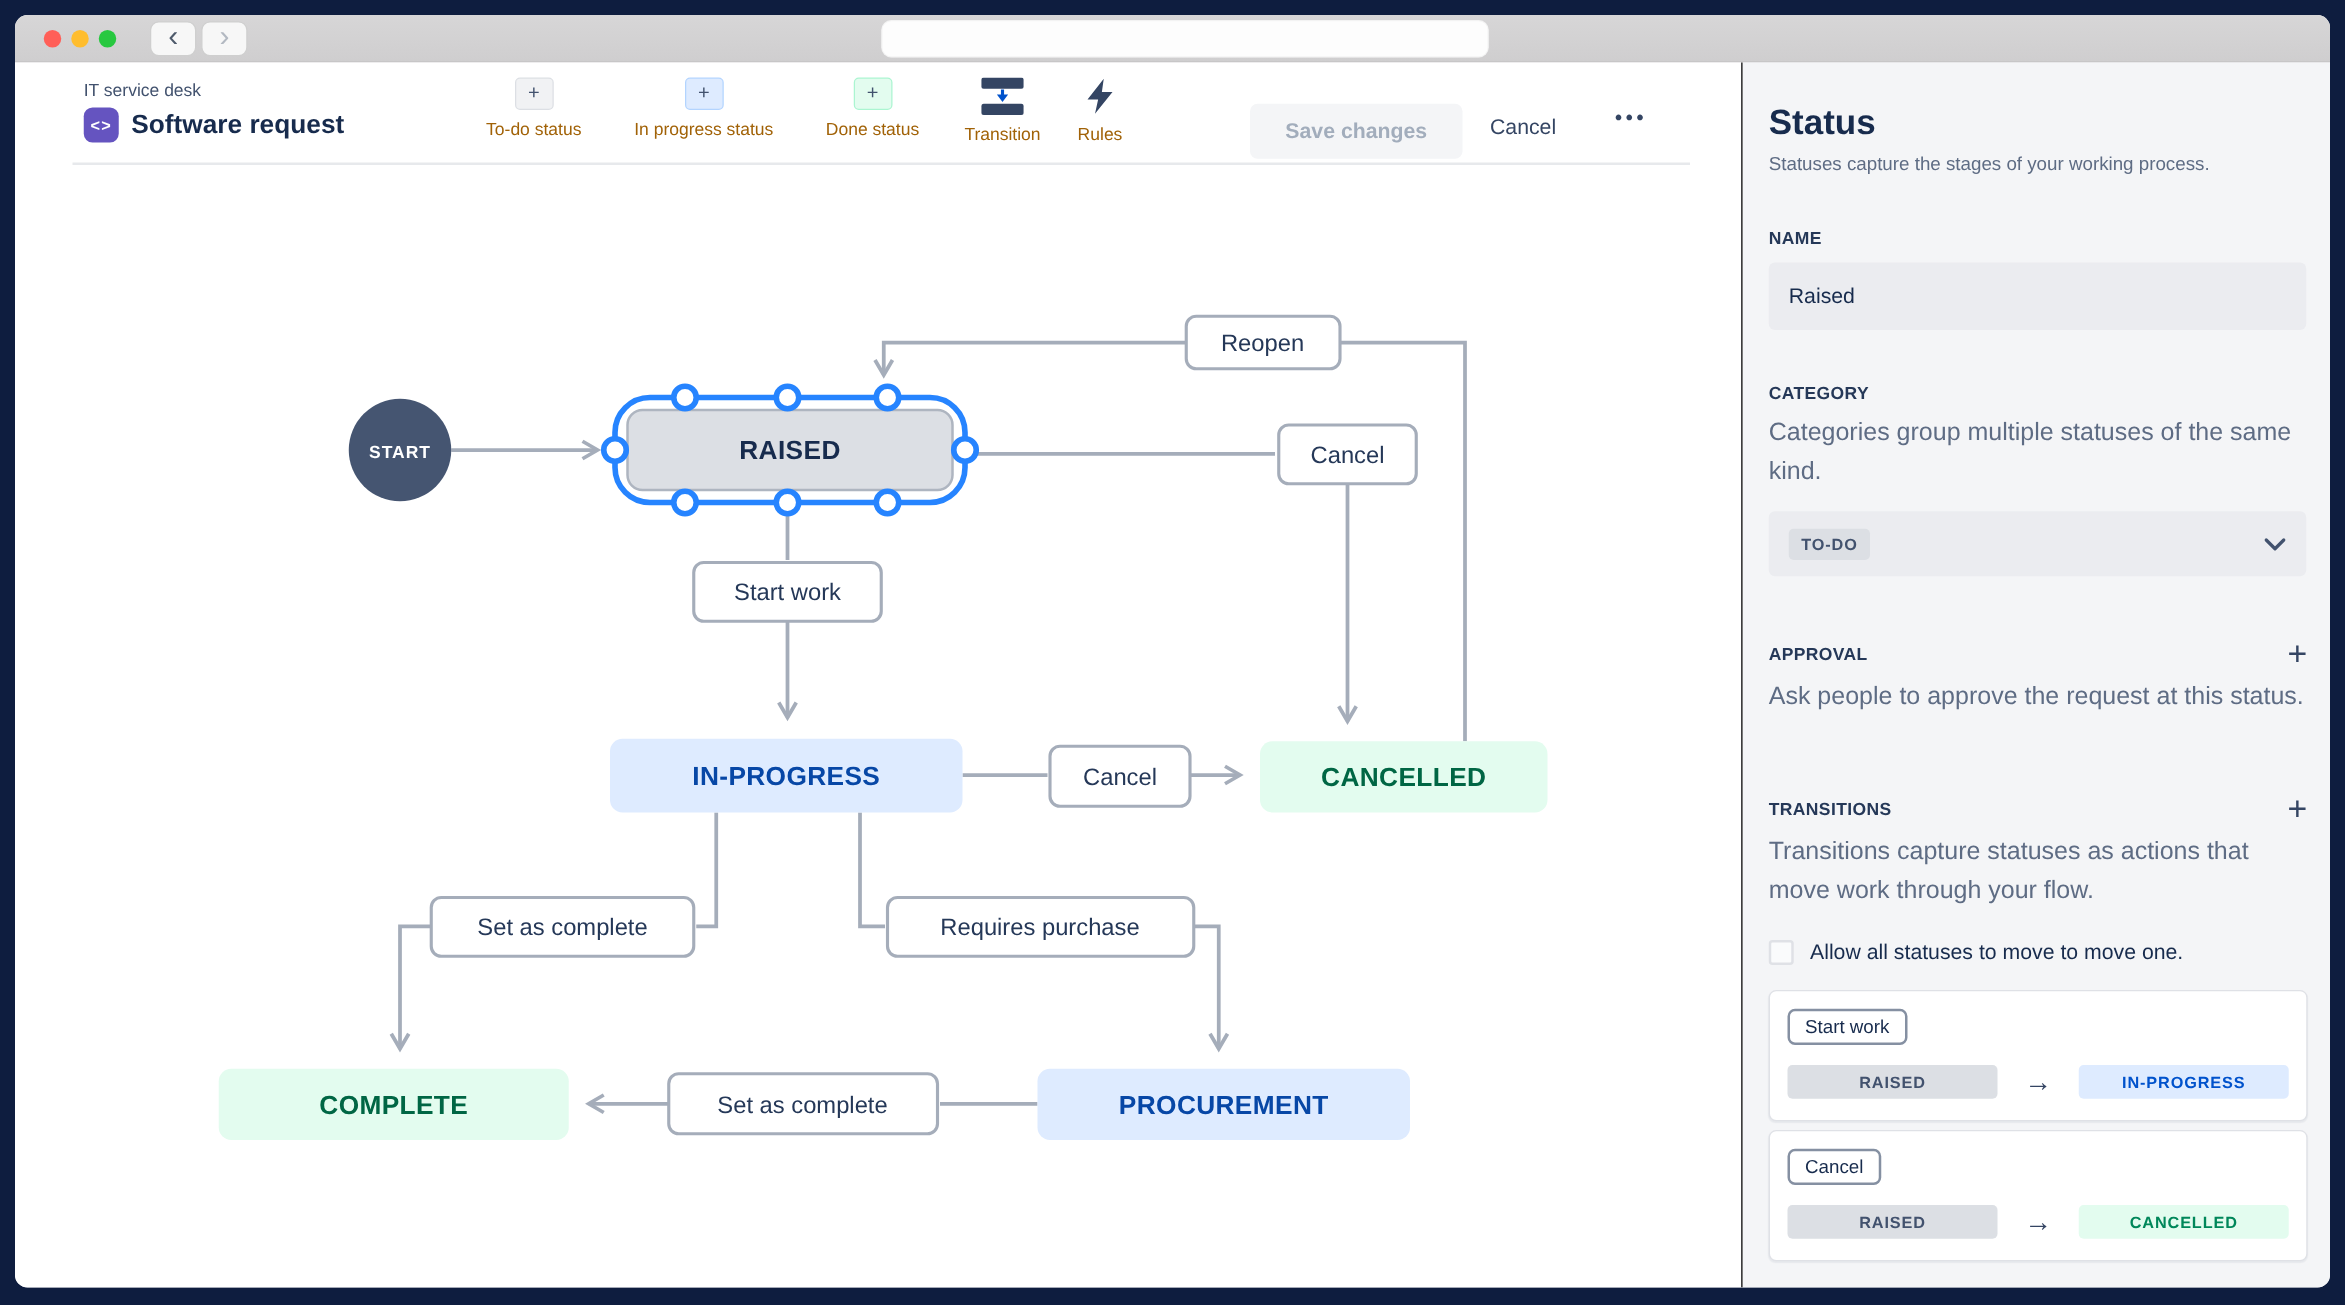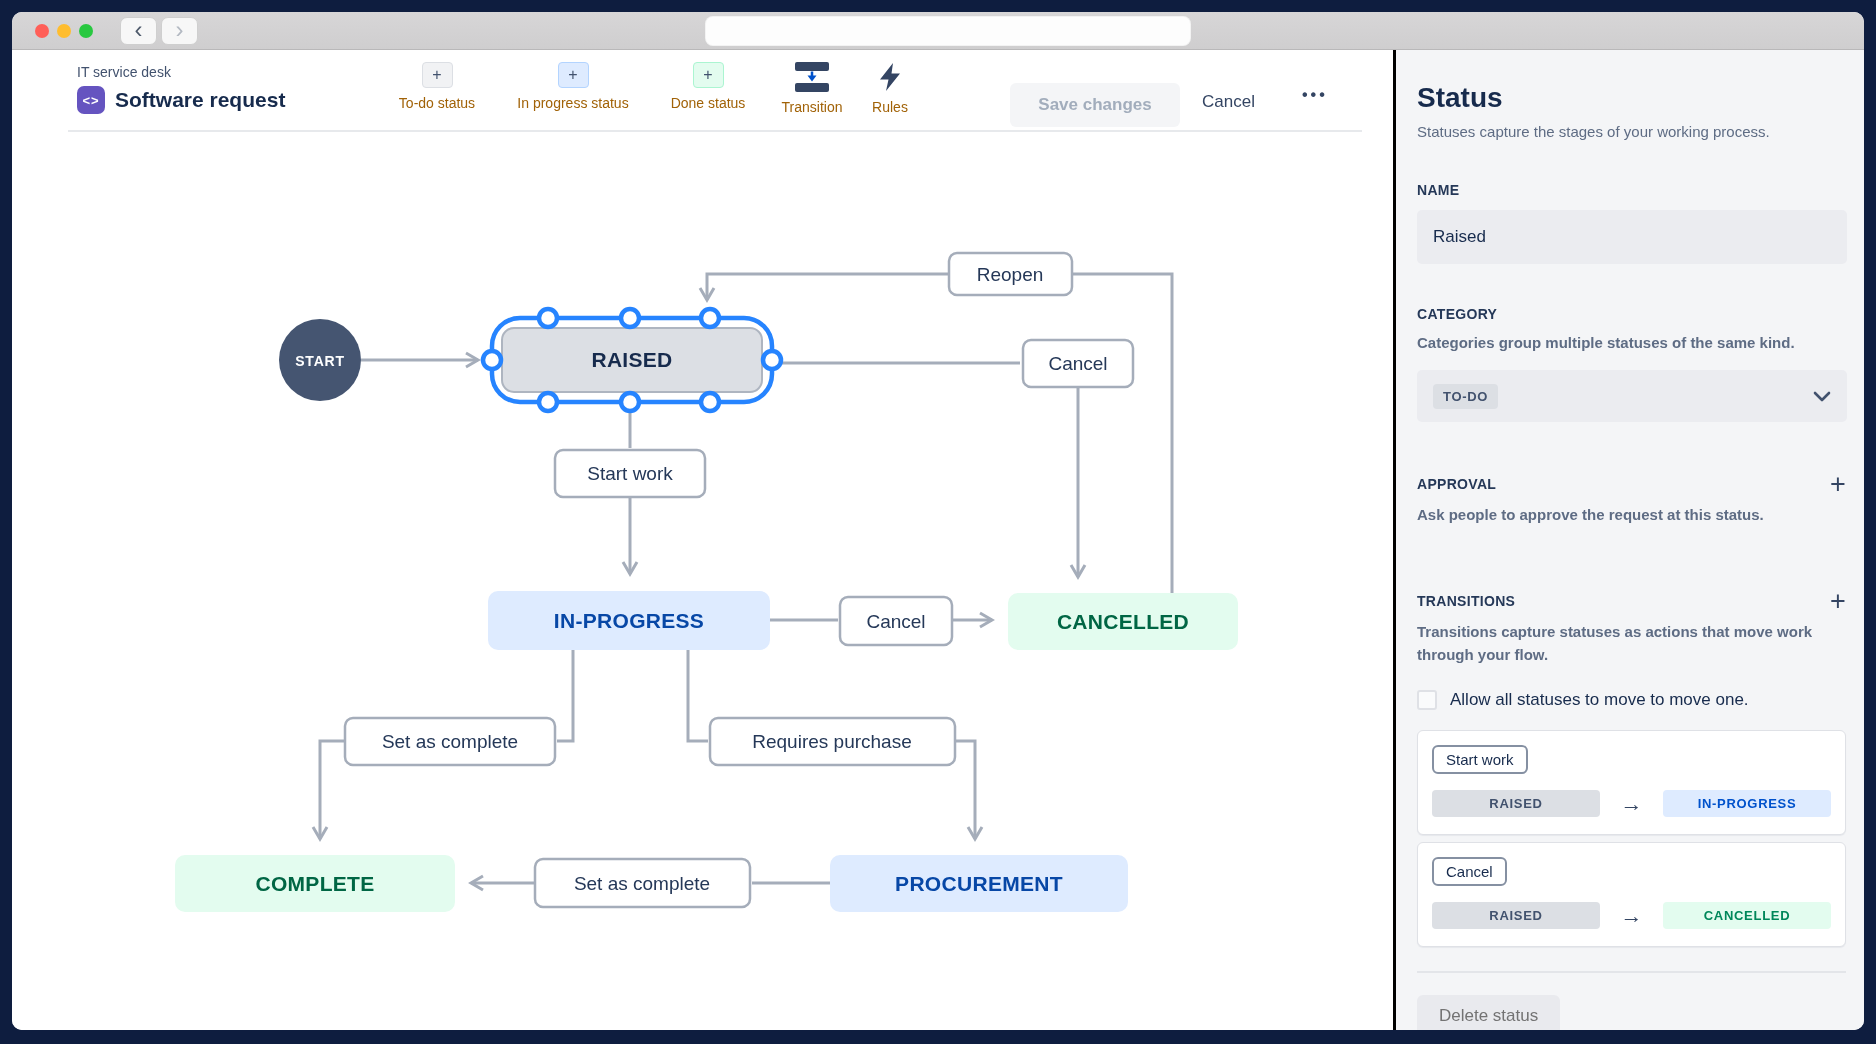--- a/index.html
+++ b/index.html
@@ -30,21 +30,21 @@
   }
   .navbtn.fwd { color:#b3b9c2; }
   .urlbar {
     position:absolute; left:693px; top:4px; width:486px; height:30px;
     background:#fdfdfd; border-radius:8px; box-shadow:0 0 0 1px rgba(0,0,0,0.04) inset;
   }
   
   .app { display:flex; height:980px; }
   .main { position:relative; width:1381px; background:#ffffff; flex:none; overflow:hidden; }
   
-  .toolbar { position:absolute; left:10px; top:0; width:100%; height:80px; }
+  .toolbar { position:absolute; left:0; top:0; width:100%; height:80px; }
   .tb-divider { position:absolute; left:46px; top:80px; width:1294px; height:2px; background:#E7E9EC; }
   .breadcrumb { position:absolute; left:55px; top:14px; font-size:14px; color:#42526E; }
   .title-row { position:absolute; left:55px; top:36px; display:flex; align-items:center; gap:10px; }
   .wf-icon {
     width:28px; height:28px; border-radius:7px; background:#6554C0; color:#fff;
     display:flex; align-items:center; justify-content:center; font-size:13px; font-weight:bold; letter-spacing:1px;
   }
   .page-title { font-size:21px; font-weight:bold; color:#172B4D; }
   .tb-item { position:absolute; top:12px; text-align:center; }
   .tb-item .lbl { margin-top:7px; font-size:14px; color:#a16207; }
@@ -71,30 +71,30 @@
     letter-spacing:3px; color:#344563; background:none; border:none;
   }
   
   .diagram { position:absolute; left:0; top:80px; }
   svg text { font-family:"Liberation Sans", sans-serif; }
   .node-label { font-size:21px; font-weight:bold; letter-spacing:0.3px; }
   .edge-label { font-size:19px; fill:#253858; }
   
   .sidebar {
     width:474px; flex:none; background:#F4F5F7; padding:32px 21px 12px;
-    border-left:3px solid #000000; position:relative;
+    border-left:1px solid #000000; position:relative;
   }
   .sb-title { font-size:28px; font-weight:bold; color:#172B4D; }
   .sb-sub { margin-top:9px; font-size:15px; color:#5E6C84; }
   .field-label { margin-top:42px; font-size:14px; font-weight:bold; color:#253858; letter-spacing:0.3px; }
   .name-input {
     margin-top:12px; width:430px; height:54px; background:#EBECF0; border:none;
     border-radius:5px; padding:0 16px; font-size:17px; color:#172B4D; font-family:inherit;
   }
-  .desc { margin-top:9px; font-size:15px; color:#5E6C84; line-height:1.55;font-weight:bold; }
+  .desc { margin-top:9px; font-size:20px; color:#5E6C84; line-height:1.55; }
   .select {
     margin-top:16px; width:430px; height:52px; background:#EBECF0; border-radius:5px;
     display:flex; align-items:center; justify-content:space-between; padding:0 16px;
   }
   .lozenge {
     display:inline-block; font-size:13px; font-weight:bold; letter-spacing:0.7px;
     border-radius:4px; padding:5px 10px;
   }
   .loz-gray  { background:#DCDFE4; color:#42526E; }
   .section-head {

